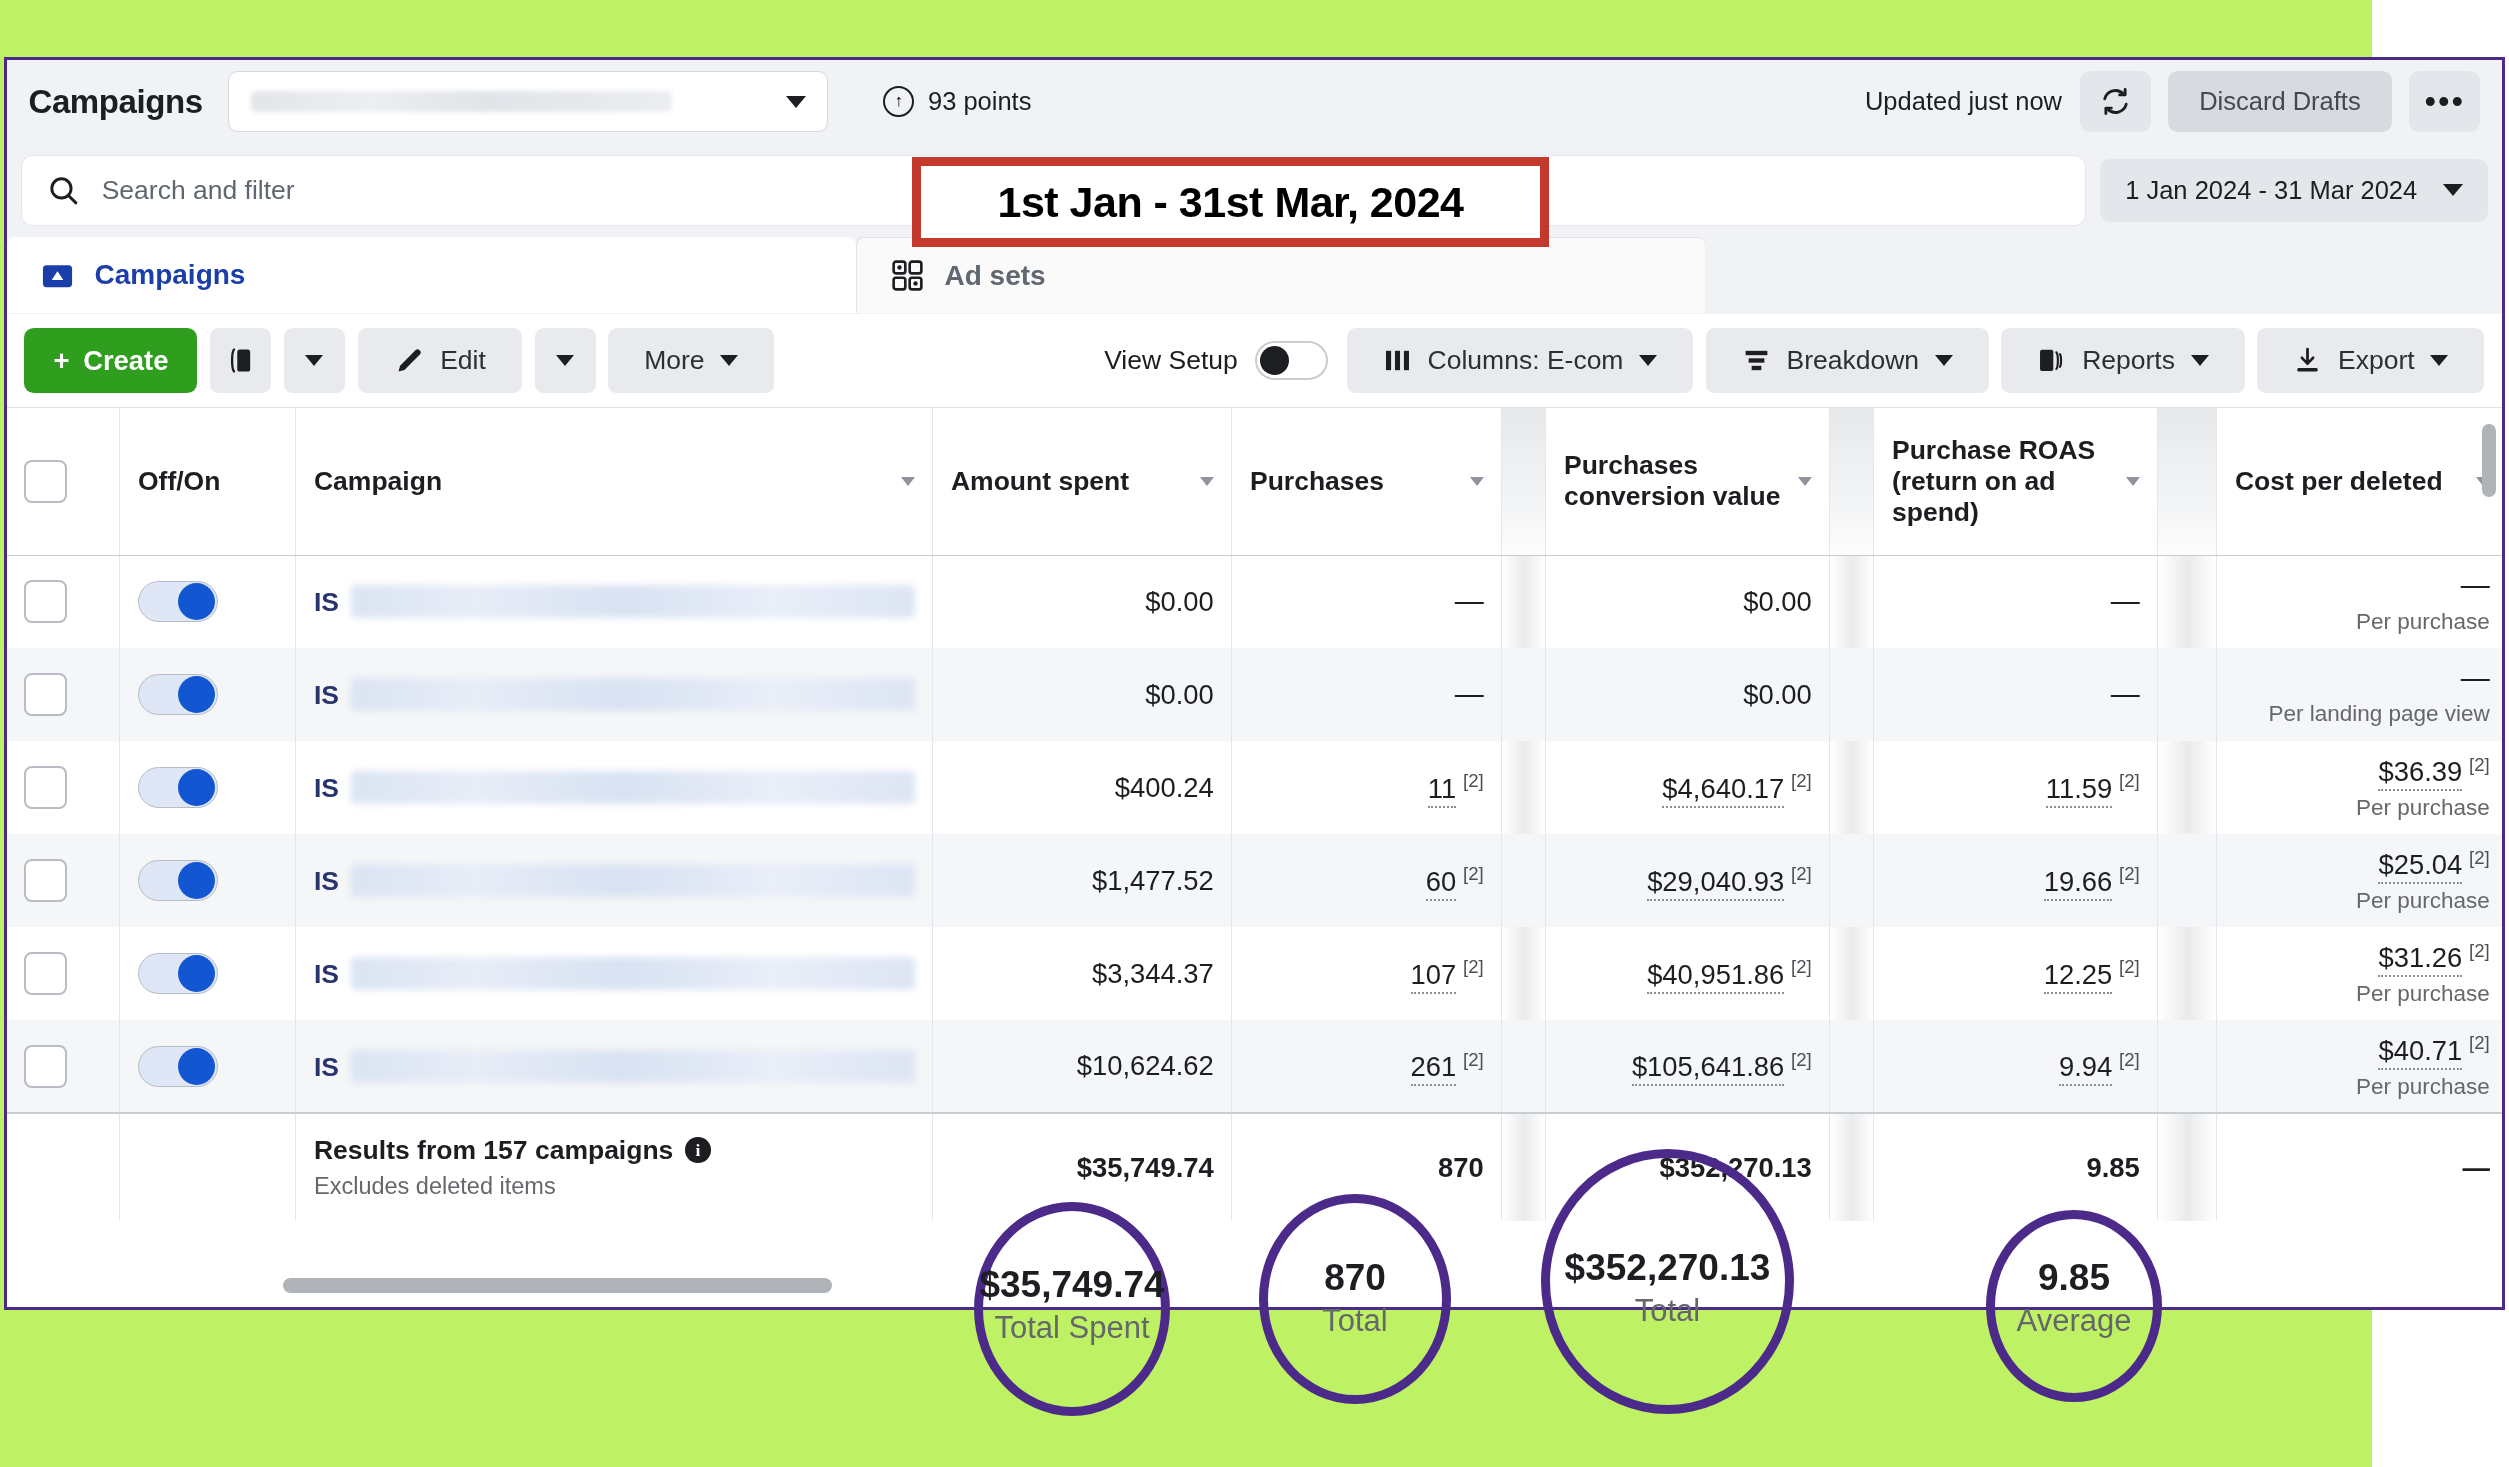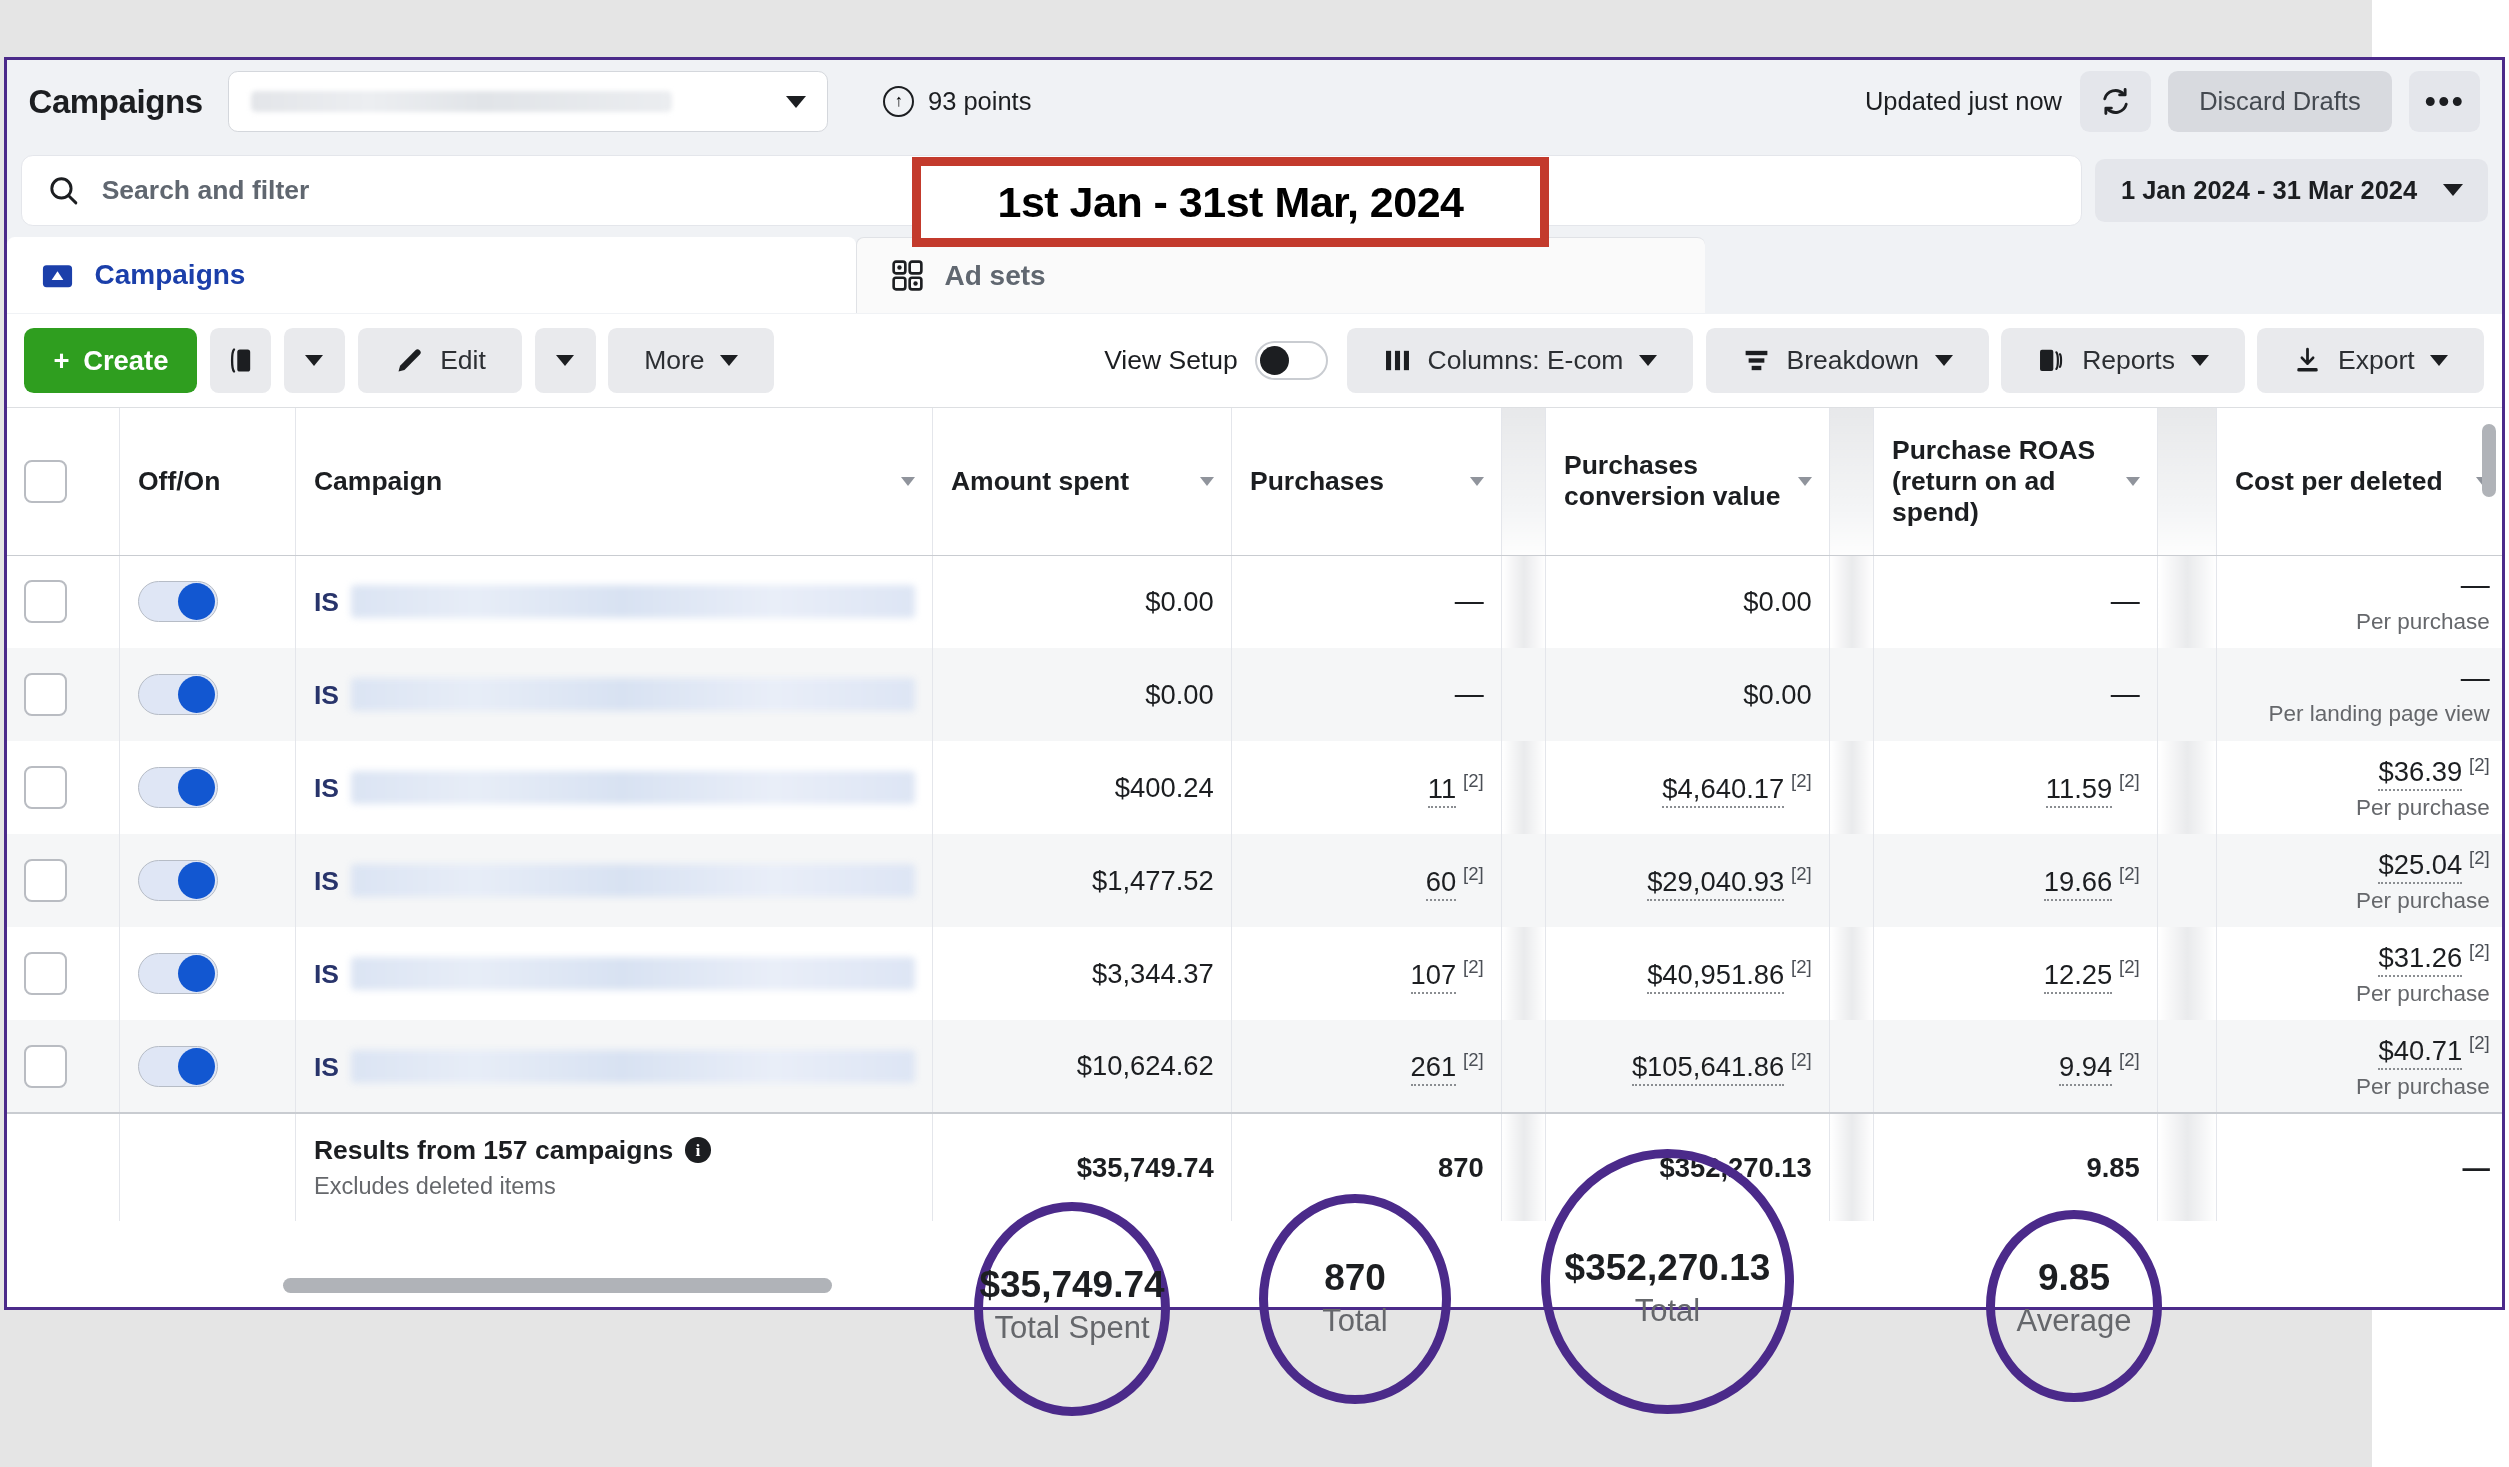--- a/index.html
+++ b/index.html
@@ -2,21 +2,21 @@
 <html><head>
 <meta charset="utf-8">
 <style>
   * { box-sizing: border-box; margin: 0; padding: 0; }
   html, body {
     width: 2509px; height: 1467px;
     background: #ffffff;
     font-family: "Liberation Sans", sans-serif;
     overflow: hidden;
   }
-  .page { position: relative; width: 2372px; height: 1467px; background:#e5e5e5; }
+  .page { position: relative; width: 2372px; height: 1467px; background:#bef264; }
 
   
   .app-frame{
     position:absolute; left:3.9px; top:57px; width:2501px; height:1253px;
     border:3.9px solid #4b2a8a; background:#f0f2f5;
   }
 
   
   .topbar{
     position:absolute; left:0; top:0; right:0; height:83px;
@@ -48,21 +48,21 @@
   }
   .pill-btn{
     height:61px;background:#d8dadf;border-radius:9.8px;border:none;cursor:pointer;
     padding:0 31px;font-size:25.5px;color:#444950;font-family:Liberation Sans, sans-serif;
     display:flex;align-items:center;
   }
   .dots{ font-size:33px;color:#1c1e21;letter-spacing:2px;line-height:0.4; }
 
   
   .searchrow{ position:absolute; left:0; top:83px; right:0; height:94px;
-    background:#f0f2f5; display:flex; align-items:center; padding:0 13.7px; gap:13.7px;font-weight:bold; }
+    background:#f0f2f5; display:flex; align-items:center; padding:0 13.7px; gap:13.7px; }
   .searchbox{
     flex:1; height:71px; background:#fff; border-radius:11.8px; border:1px solid #e4e6eb;
     display:flex; align-items:center; gap:21.6px; padding:0 25.5px;
   }
   .search-ph{ font-size:26.5px; color:#606770; }
   .daterange{
     height:63px; background:#e4e6eb; border-radius:9.8px; display:flex;
     align-items:center; gap:25.5px; padding:0 25.5px; cursor:pointer;
   }
   .daterange span{ font-size:25.5px; color:#1c1e21; }

